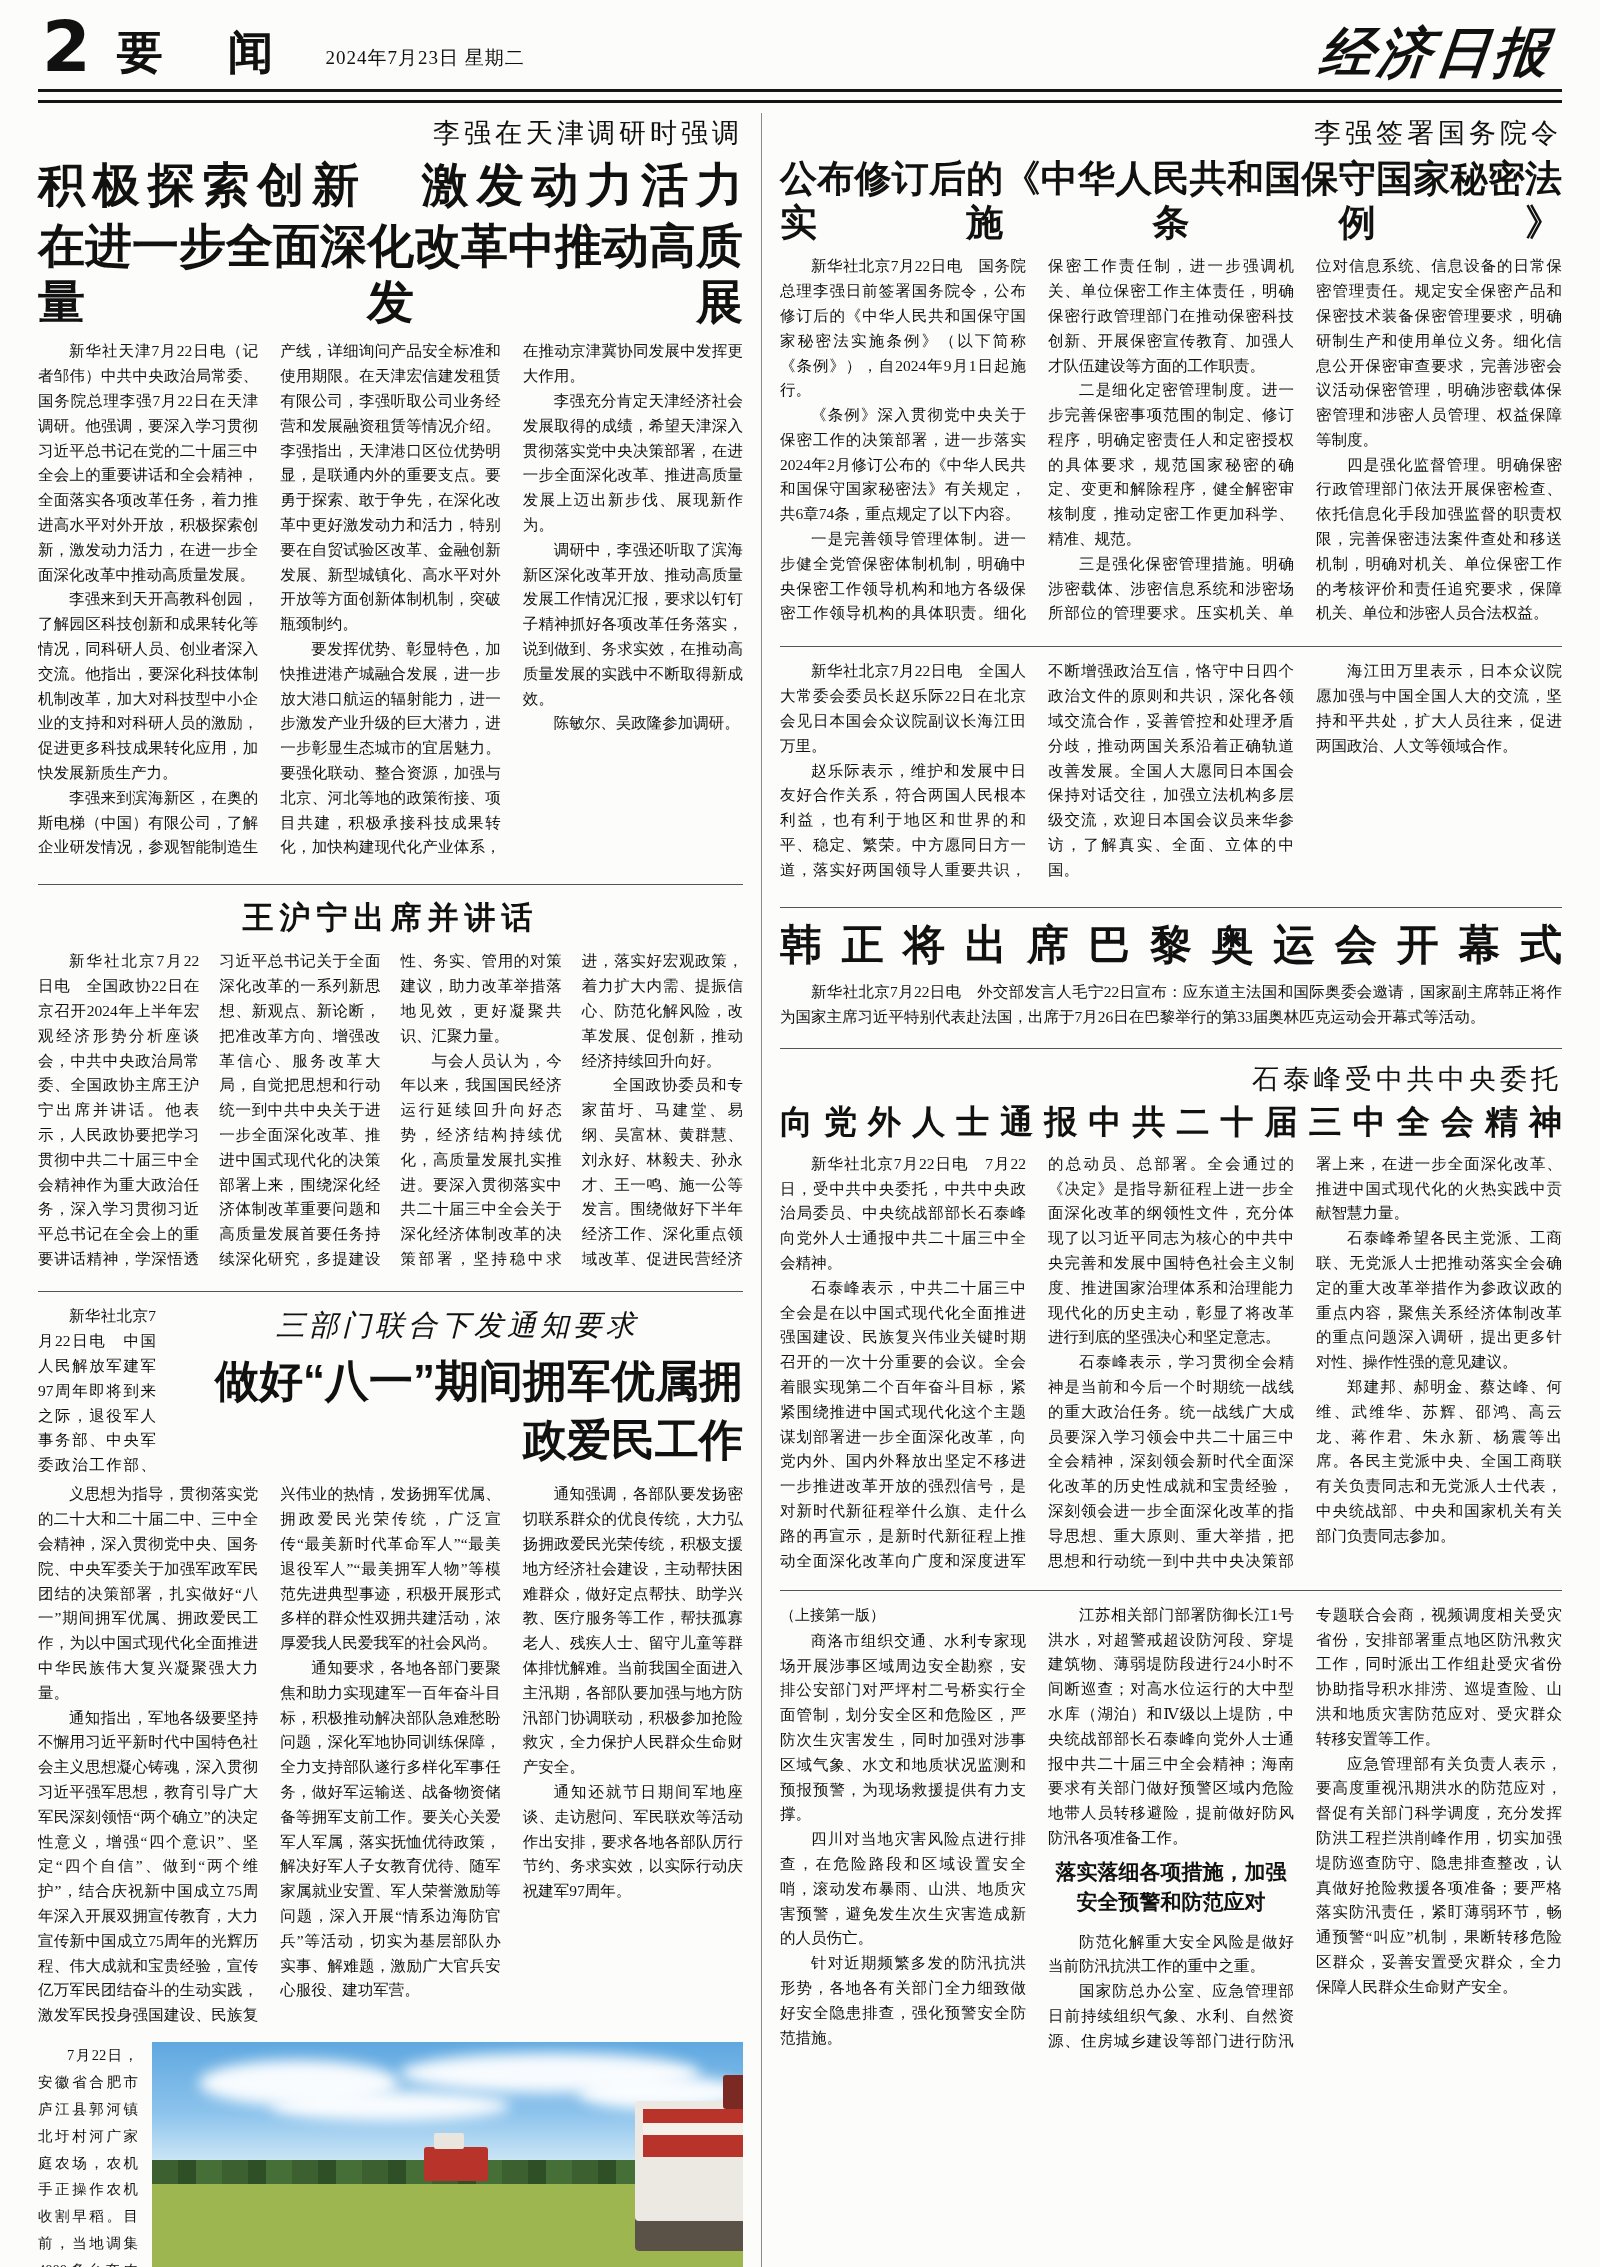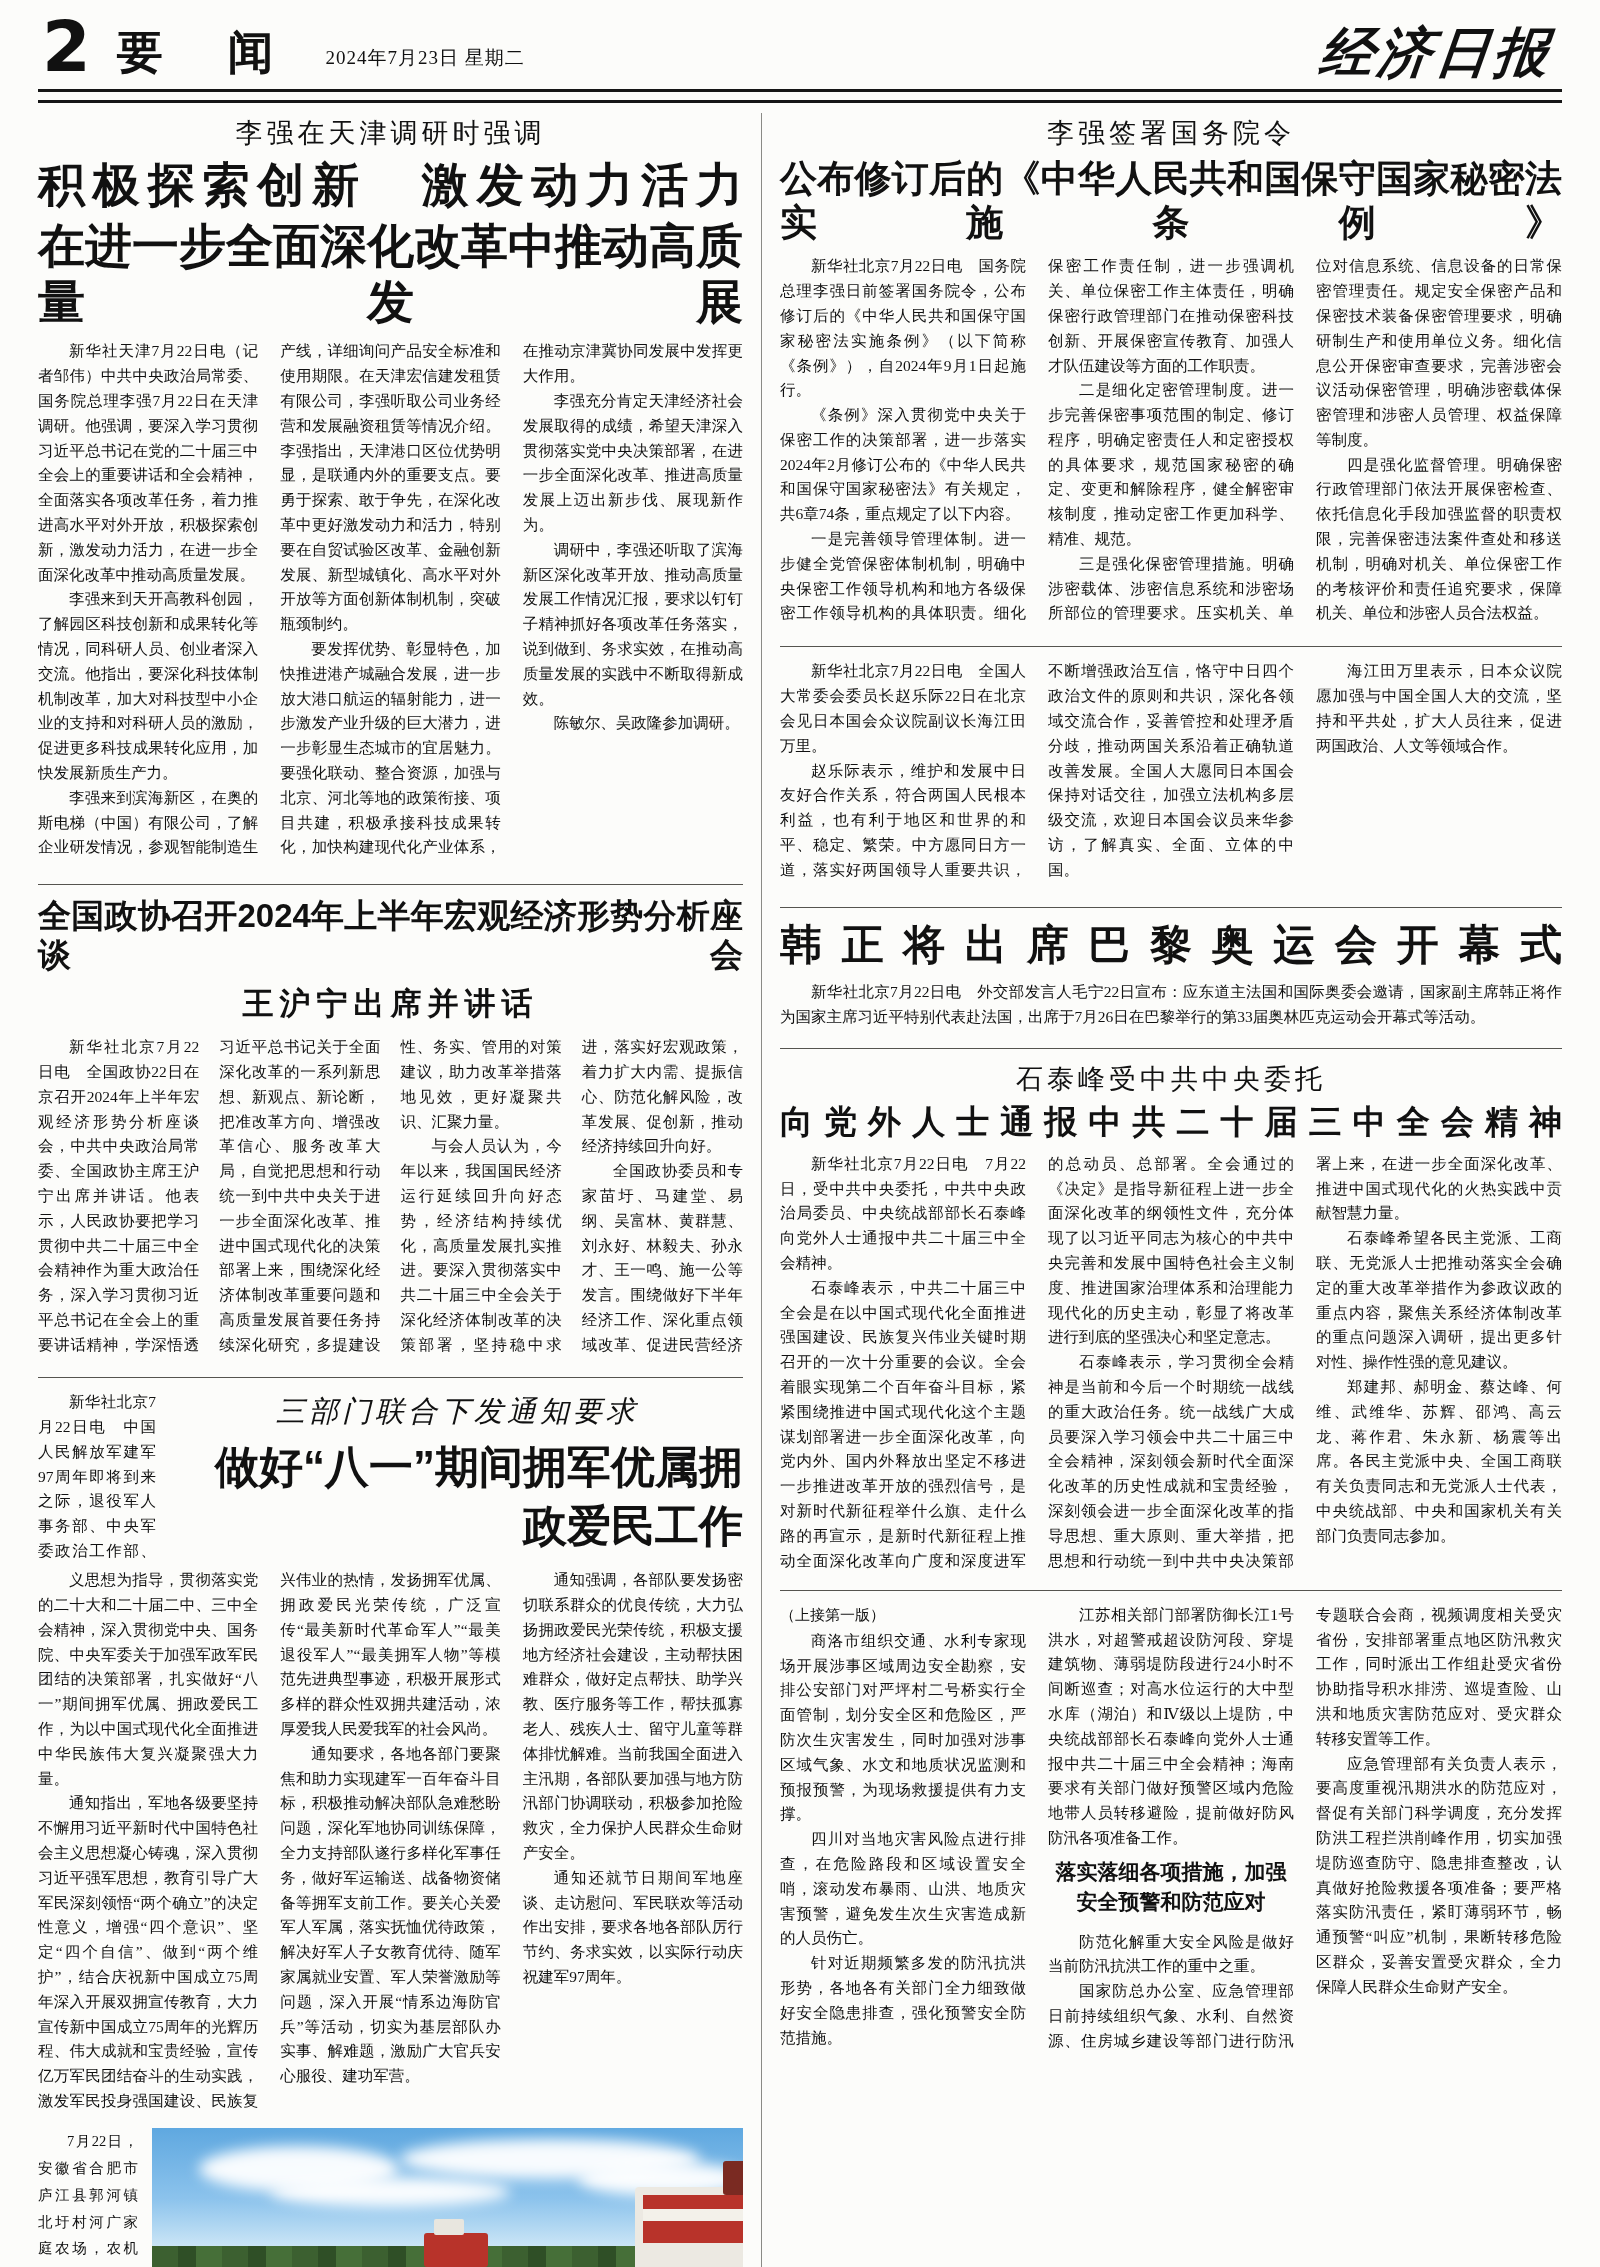--- a/index.html
+++ b/index.html
@@ -18,21 +18,21 @@
   .masthead{font-family:"DejaVu Serif",serif; font-style:italic; font-weight:bold; font-size:54px; letter-spacing:4px; transform:skewX(-6deg); padding-right:6px; line-height:1;}
   .rule2{height:8px; border-top:3px solid #161616; border-bottom:3px solid #161616; margin-bottom:10px;}
   
   .cols{display:grid; grid-template-columns:724px 1fr; column-gap:0;}
   .half{min-width:0;}
   .half.left{border-right:1px solid #8a8a86; padding-right:18px;}
   .half.right{padding-left:18px;}
   
   .art{margin-bottom:6px;}
   .kicker{text-align:center; font-size:27px; letter-spacing:4px; font-style:italic; margin:2px 0 6px 0;}
-  .kicker.up{font-style:normal;}
+  .kicker.up{font-style:normal;text-align:right;}
   .hl-spread{font-family:"Liberation Sans","DejaVu Sans",sans-serif; font-weight:900; line-height:1.18; text-align:justify; text-align-last:justify;}
   .hl-center{font-family:"Liberation Sans","DejaVu Sans",sans-serif; font-weight:900; text-align:right;}
   .subhead{text-align:center; font-weight:bold; font-size:31px; letter-spacing:6px; margin:8px 0 2px 0;}
   .body{font-size:15.5px; line-height:1.6; text-align:justify; overflow:hidden; column-fill:auto; margin-top:10px;}
   .body .para{margin:0; text-indent:2em;}
   .c3{column-count:3; column-gap:22px;}
   .c4{column-count:4; column-gap:20px;}
   .sep{border:0; border-top:1px solid #55544f; margin:10px 0 12px 0;}
   
   .hl-a{font-size:47px; margin:2px 0 6px 0;}
@@ -103,21 +103,20 @@
             <p class="para">要发挥优势、彰显特色，加快推进港产城融合发展，进一步放大港口航运的辐射能力，进一步激发产业升级的巨大潜力，进一步彰显生态城市的宜居魅力。要强化联动、整合资源，加强与北京、河北等地的政策衔接、项目共建，积极承接科技成果转化，加快构建现代化产业体系，在推动京津冀协同发展中发挥更大作用。</p>
             <p class="para">李强充分肯定天津经济社会发展取得的成绩，希望天津深入贯彻落实党中央决策部署，在进一步全面深化改革、推进高质量发展上迈出新步伐、展现新作为。</p>
             <p class="para">调研中，李强还听取了滨海新区深化改革开放、推动高质量发展工作情况汇报，要求以钉钉子精神抓好各项改革任务落实，说到做到、务求实效，在推动高质量发展的实践中不断取得新成效。</p>
             <p class="para">陈敏尔、吴政隆参加调研。</p>
           </div>
       </div>
 
       <hr class="sep">
 
       <div class="art">
-        <div class="hl-spread hl-c">全国政协召开2024年上半年宏观经济形势分析座谈会</div>
         <div class="subhead">王沪宁出席并讲话</div>
         <div class="body c4" style="height:332px;">
             <p class="para">新华社北京7月22日电　全国政协22日在京召开2024年上半年宏观经济形势分析座谈会，中共中央政治局常委、全国政协主席王沪宁出席并讲话。他表示，人民政协要把学习贯彻中共二十届三中全会精神作为重大政治任务，深入学习贯彻习近平总书记在全会上的重要讲话精神，学深悟透习近平总书记关于全面深化改革的一系列新思想、新观点、新论断，把准改革方向、增强改革信心、服务改革大局，自觉把思想和行动统一到中共中央关于进一步全面深化改革、推进中国式现代化的决策部署上来，围绕深化经济体制改革重要问题和高质量发展首要任务持续深化研究，多提建设性、务实、管用的对策建议，助力改革举措落地见效，更好凝聚共识、汇聚力量。</p>
             <p class="para">与会人员认为，今年以来，我国国民经济运行延续回升向好态势，经济结构持续优化，高质量发展扎实推进。要深入贯彻落实中共二十届三中全会关于深化经济体制改革的决策部署，坚持稳中求进，落实好宏观政策，着力扩大内需、提振信心、防范化解风险，改革发展、促创新，推动经济持续回升向好。</p>
             <p class="para">全国政协委员和专家苗圩、马建堂、易纲、吴富林、黄群慧、刘永好、林毅夫、孙永才、王一鸣、施一公等发言。围绕做好下半年经济工作、深化重点领域改革、促进民营经济发展壮大、扩大高水平对外开放等提出意见建议。</p>
           </div>
       </div>
 
       <hr class="sep">
 

